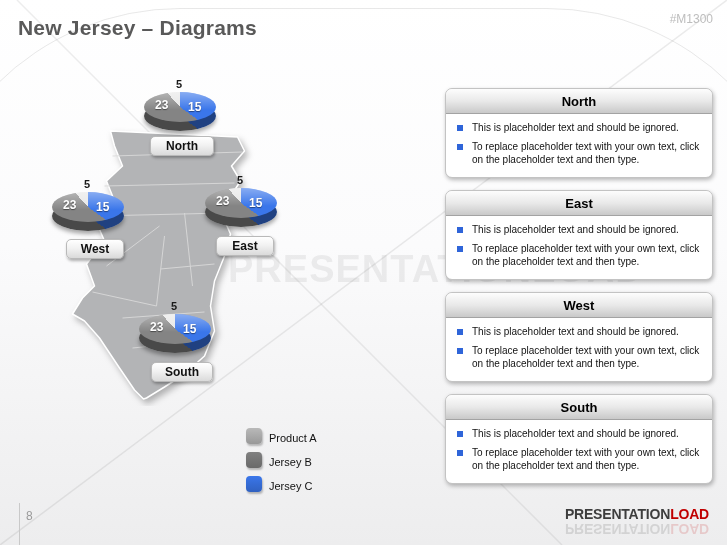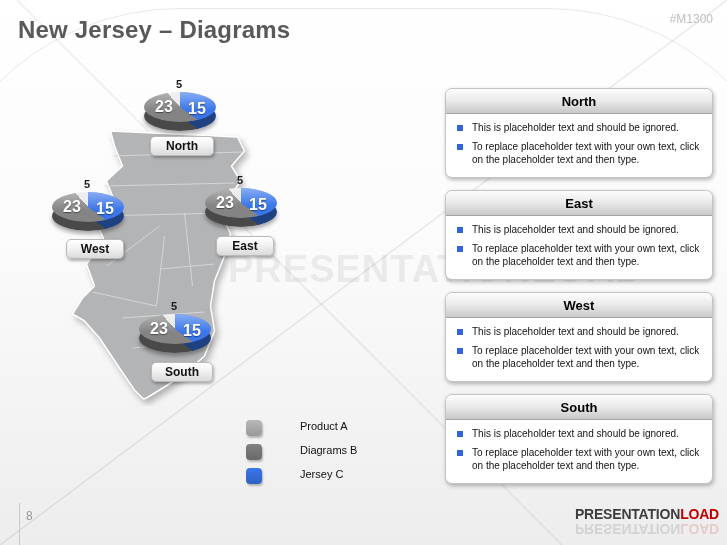--- a/index.html
+++ b/index.html
@@ -13,58 +13,58 @@
   .wm-rect {
     position:absolute; left:-80px; top:8px; width:885px; height:890px;
     border:1.5px solid rgba(130,130,130,0.18); border-radius:260px;
   }
   .wm-text {
     position:absolute; left:188px; top:248px; font-size:38px; font-weight:bold;
     color:rgba(130,130,130,0.13); letter-spacing:1px; white-space:nowrap;
   }
   
   .title {
-    position:absolute; left:18px; top:16px; font-size:24px; font-weight:bold;
+    position:absolute; left:18px; top:16px; font-size:21px; font-weight:bold;
     color:#595959; letter-spacing:0.2px;
   }
   .code { position:absolute; right:14px; top:12px; font-size:12px; color:#bdbdbd; }
 
   
   .map-area { position:absolute; left:0; top:0; width:440px; height:545px; }
   .nj-svg { position:absolute; left:62px; top:106px; }
 
   
   .pie { position:absolute; width:72px; height:40px; }
   .pie-side {
     position:absolute; left:0; top:9px; width:72px; height:30px; border-radius:50%;
     box-shadow:0 3px 4px rgba(0,0,0,0.35);
   }
   .pie-top { position:absolute; left:0; top:0; width:72px; height:30px; border-radius:50%; }
   .pie-top::after {
     content:""; position:absolute; inset:0; border-radius:50%;
     background:linear-gradient(180deg, rgba(255,255,255,0.40), rgba(255,255,255,0) 60%);
   }
-  .pie-val { position:absolute; font-size:16px; font-weight:bold; color:#fff;
+  .pie-val { position:absolute; font-size:12px; font-weight:bold; color:#fff;
     text-shadow:0 1px 1px rgba(0,0,0,0.45); z-index:3; }
   .pie-val.v-b { left:11px; top:6px; }
   .pie-val.v-c { left:44px; top:8px; }
   .pie-val.v-a { left:32px; top:-14px; color:#1a1a1a; text-shadow:none; font-size:11px; }
 
   
   .plate {
     position:absolute; height:18px; border-radius:5px; border:1px solid #b9b9b9;
     background:linear-gradient(180deg,#ffffff 0%,#f2f2f2 45%,#dadada 100%);
     box-shadow:1px 2px 3px rgba(0,0,0,0.30);
     display:flex; align-items:center; justify-content:center;
     font-size:12px; font-weight:bold; color:#111;
   }
 
   
   .legend { position:absolute; left:246px; top:420px; }
-  .legend-row { display:flex; align-items:flex-start; height:24px;gap:31px; }
+  .legend-row { display:flex; align-items:flex-end; height:24px; }
   .swatch { width:16px; height:16px; border-radius:4px; margin-right:7px;
     box-shadow:1px 2px 2px rgba(0,0,0,0.25); }
   .legend-label { font-size:11px; color:#111; }
 
   
   .panels { position:absolute; left:445px; top:88px; width:268px;
     display:flex; flex-direction:column; gap:12px; }
   .panel {
     height:90px; background:#fff; border:1px solid #c3c3c3; border-radius:7px;
     box-shadow:1px 2px 4px rgba(0,0,0,0.28); overflow:hidden; box-sizing:border-box;
@@ -76,21 +76,21 @@
     font-size:13px; font-weight:bold; color:#000;
   }
   .panel-body { padding:7px 9px 0 9px; }
   .bullet-item { display:flex; margin-bottom:6px; }
   .bullet-sq { flex:0 0 auto; width:6px; height:6px; margin:4px 9px 0 2px; }
   .bullet-text { font-size:10px; line-height:1.32; color:#111; }
 
   
   .page-num { position:absolute; left:26px; top:509px; font-size:12px; color:#9a9a9a; }
   .page-line { position:absolute; left:19px; top:503px; width:1px; height:42px; background:#c9c9c9; }
-  .brand { position:absolute; right:8px; top:507px; text-align:left;
+  .brand { position:absolute; right:18px; top:507px; text-align:left;
     font-size:14px; font-weight:bold; letter-spacing:-0.2px; line-height:1; }
   .brand .b1 { color:#3d3d3d; } .brand .b2 { color:#c00000; }
   .brand-reflect { transform:scaleY(-1); opacity:0.15; margin-top:1px; }
 </style>
 </head>
 <body>
 
 <div class="slide">
 
   <div class="wm-rect"></div>
@@ -163,21 +163,21 @@
     <div class="plate" style="left:151px; top:362px; width:60px;">South</div>
   </div>
 
   <div class="legend">
     <div class="legend-row">
       <span class="swatch" id="sw0" style="background: linear-gradient(rgb(185, 185, 185), rgb(152, 152, 152));"></span>
       <span class="legend-label">Product A</span>
     </div>
     <div class="legend-row">
       <span class="swatch" id="sw1" style="background: linear-gradient(rgb(128, 128, 128), rgb(105, 105, 105));"></span>
-      <span class="legend-label">Diagrams B</span>
+      <span class="legend-label">Jersey B</span>
     </div>
     <div class="legend-row">
       <span class="swatch" id="sw2" style="background: linear-gradient(rgb(58, 118, 234), rgb(48, 97, 192));"></span>
       <span class="legend-label">Jersey C</span>
     </div>
   </div>
 
   <div class="panels">
 
     <div class="panel">

